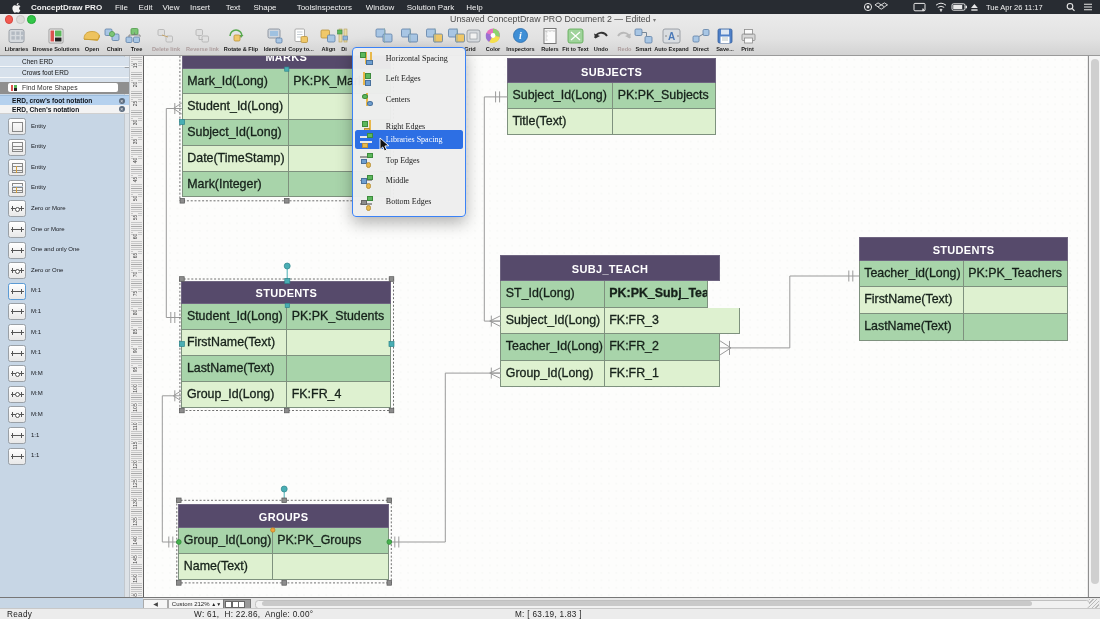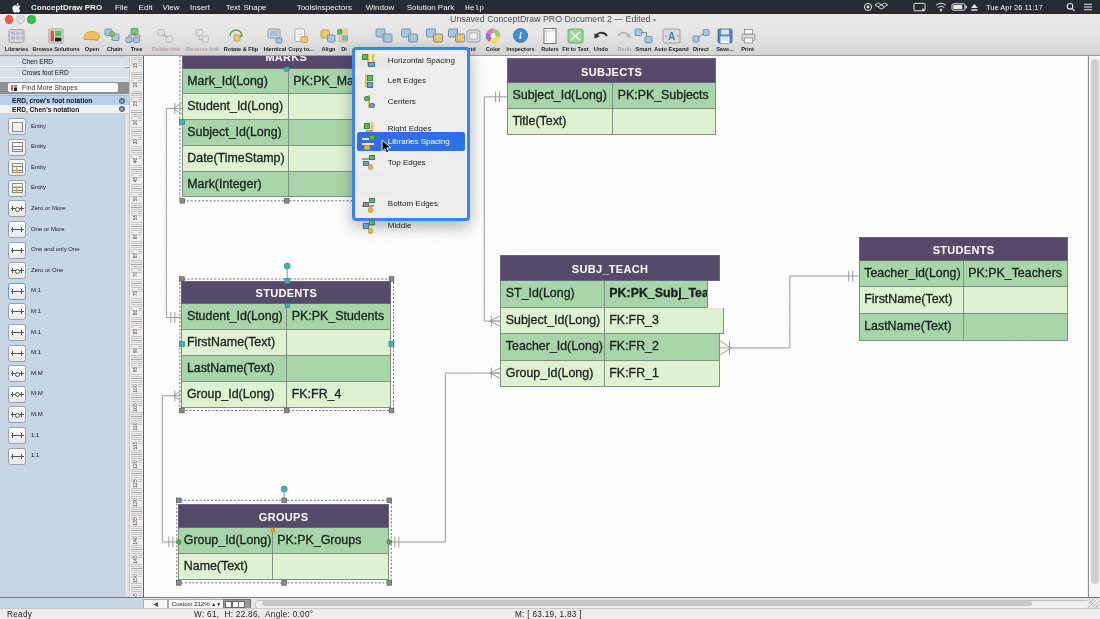--- a/index.html
+++ b/index.html
@@ -50,42 +50,42 @@
 #vthumb{position:absolute;left:2px;top:3px;width:8px;height:525px;background:#cfcfcf;border-radius:4px;}
 
 #botstrip{left:0;top:597.3px;width:1100px;height:10.4px;background:#e8e8e8;border-top:1px solid #777;}
 #hscroll{position:absolute;left:255px;top:1.6px;width:833px;height:7px;background:#f1f1f1;border:1px solid #c0c0c0;border-radius:3.5px;}
 #hthumb{position:absolute;left:6px;top:0.5px;width:770px;height:5px;background:#c9c9c9;border-radius:2.5px;}
 #statusbar{left:0;top:607.7px;width:1100px;height:11.3px;background:#ececec;border-top:1px solid #c8c8c8;
  font-size:8.2px;color:#222;letter-spacing:0.3px;}
 #statusbar div{position:absolute;top:1.8px;white-space:nowrap;}
 
 #menu{left:352.3px;top:47.3px;width:111.7px;height:167.3px;background:rgba(237,237,237,0.97);
- border:3px solid #3b82f6;border-radius:4px;box-shadow:0 6px 16px rgba(0,0,0,0.3);z-index:30;}
+ border:1px solid #3b82f6;border-radius:4px;box-shadow:0 6px 16px rgba(0,0,0,0.3);z-index:30;font-family:Liberation Serif, serif;}
 .mrow{position:absolute;left:1.5px;width:108.7px;height:19px;font-size:8px;color:#1a1a1a;line-height:19px;}
 .mrow .txt{position:absolute;left:31px;top:0;}
 .mrow.sel{background:#2d6fe4;border-radius:2.5px;color:#fff;}
 .micon{position:absolute;left:4px;top:2.5px;width:16px;height:14px;}
 </style></head><body>
 <div id="menubar" class="ab">
     <svg class="ab" style="left:12px;top:2.5px" width="9" height="10" viewBox="0 0 14 16">
       <path fill="#f2f2f2" d="M11.5 8.3c0-2 1.7-3 1.8-3.1-1-1.4-2.5-1.6-3-1.6-1.3-.1-2.5.75-3.1.75-.6 0-1.6-.73-2.7-.71C3.1 3.66 1.8 4.4 1.1 5.6c-1.4 2.4-.36 6 1 7.9.65.96 1.43 2 2.46 2 1 0 1.36-.64 2.56-.64 1.2 0 1.53.64 2.57.62 1.06-.02 1.74-.97 2.39-1.93.75-1.1 1.06-2.17 1.08-2.23-.02-.01-2.08-.8-2.1-3.02zM9.6 2.2c.53-.65.9-1.55.8-2.45-.77.03-1.7.52-2.26 1.16-.5.57-.93 1.5-.81 2.37.86.07 1.73-.44 2.27-1.08z"></path>
     </svg>
     <div class="mi" style="left:31px;font-weight:700;">ConceptDraw PRO</div>
     <div class="mi" style="left:121.5px;transform:translateX(-50%);">File</div>
     <div class="mi" style="left:145.5px;transform:translateX(-50%);">Edit</div>
     <div class="mi" style="left:171.0px;transform:translateX(-50%);">View</div>
     <div class="mi" style="left:200.0px;transform:translateX(-50%);">Insert</div>
     <div class="mi" style="left:233.0px;transform:translateX(-50%);text-align:center;">Text</div>
-    <div class="mi" style="left:255px;transform:translateX(-50%);">Shape</div>
+    <div class="mi" style="left:265px;transform:translateX(-50%);">Shape</div>
     <div class="mi" style="left:306px;transform:translateX(-50%);">Tools</div>
     <div class="mi" style="left:333.5px;transform:translateX(-50%);">Inspectors</div>
     <div class="mi" style="left:380.0px;transform:translateX(-50%);">Window</div>
     <div class="mi" style="left:430.5px;transform:translateX(-50%);">Solution Park</div>
-    <div class="mi" style="left:474.5px;transform:translateX(-50%);font-family:Liberation Mono, monospace;">Help</div>
+    <div class="mi" style="left:474.5px;transform:translateX(-50%);">Help</div>
     <svg class="ab" style="left:860px;top:0" width="240" height="14" viewBox="0 0 240 14">
       <g stroke="#e8e8e8" fill="none" stroke-width="1">
         <circle cx="8" cy="7" r="3.6"></circle>
         <circle cx="8" cy="7" r="1.4" fill="#e8e8e8" stroke="none"></circle>
         <path d="M24 3.2l3.5 2.2-3.5 2.2-3.5-2.2zM31 3.2l3.5 2.2-3.5 2.2-3.5-2.2zM24 8l3.5 2.2L31 8" stroke-width="1" transform="translate(-3.5,0) scale(0.9)"></path>
         <rect x="54" y="3.4" width="11" height="7.4" rx="1"></rect>
         <path d="M62 10.8l3-0.1-2.2-2.6z" fill="#e8e8e8" stroke="none"></path>
         <path d="M76 5.2a8 8 0 0 1 10 0M77.8 7.4a5.4 5.4 0 0 1 6.4 0M79.7 9.6a2.6 2.6 0 0 1 2.6 0"></path>
         <circle cx="81" cy="10.7" r="0.9" fill="#e8e8e8" stroke="none"></circle>
         <rect x="92" y="3.8" width="13" height="6.4" rx="1.4"></rect>
@@ -407,21 +407,21 @@
       <div class="trow g" style="left:0;top:74.6px;width:104.9px;height:26.1px;line-height:24.9px;">LastName(Text)</div>
       <div class="trow rr g" style="left:104.9px;top:74.6px;width:105.1px;height:26.1px;line-height:24.9px;"></div>
       <div class="trow l" style="left:0;top:100.6px;width:104.9px;height:26.1px;line-height:24.9px;">Group_Id(Long)</div>
       <div class="trow rr l" style="left:104.9px;top:100.6px;width:105.1px;height:26.1px;line-height:24.9px;">FK:FR_4</div>
     </div>
     <div class="tbl" style="left:356.8px;top:199.5px;width:219.5px;">
       <div class="thead" style="height:26.4px;line-height:27.4px;">SUBJ_TEACH</div>
       <div class="trow g" style="left:0;top:26.4px;width:103.5px;height:26.5px;line-height:25.3px;">ST_Id(Long)</div>
       <div class="trow rr g" style="left:103.5px;top:26.4px;width:104px;height:26.5px;line-height:25.3px;font-weight:bold;">PK:PK_Subj_Teach</div>
       <div class="trow l" style="left:0;top:52.9px;width:103.5px;height:26.5px;line-height:25.3px;">Subject_Id(Long)</div>
-      <div class="trow rr l" style="left:103.5px;top:52.9px;width:120px;height:26.5px;line-height:25.3px;">FK:FR_3</div>
+      <div class="trow rr l" style="left:103.5px;top:52.9px;width:136px;height:26.5px;line-height:25.3px;">FK:FR_3</div>
       <div class="trow g" style="left:0;top:79.4px;width:103.5px;height:26.5px;line-height:25.3px;">Teacher_Id(Long)</div>
       <div class="trow rr g" style="left:103.5px;top:79.4px;width:116.0px;height:26.5px;line-height:25.3px;">FK:FR_2</div>
       <div class="trow l" style="left:0;top:105.9px;width:103.5px;height:26.5px;line-height:25.3px;">Group_Id(Long)</div>
       <div class="trow rr l" style="left:103.5px;top:105.9px;width:116.0px;height:26.5px;line-height:25.3px;">FK:FR_1</div>
     </div>
     <div class="tbl" style="left:715.2px;top:181.6px;width:209.6px;">
       <div class="thead" style="height:23.6px;line-height:24.6px;">STUDENTS</div>
       <div class="trow g" style="left:0;top:23.6px;width:104.1px;height:26.8px;line-height:25.6px;">Teacher_id(Long)</div>
       <div class="trow rr g" style="left:104.1px;top:23.6px;width:105.5px;height:26.8px;line-height:25.6px;">PK:PK_Teachers</div>
       <div class="trow l" style="left:0;top:50.4px;width:104.1px;height:26.8px;line-height:25.6px;">FirstName(Text)</div>
@@ -579,21 +579,21 @@
     </div>
     <div class="mrow" style="top:102.6px;">
       <span class="micon">
         <span class="ab" style="left:1px;top:3px;width:12px;height:1.6px;background:#9a9a9a;"></span>
         <span class="ab" style="left:8px;top:0px;width:4px;height:3px;background:#5cb85c;border:0.5px solid #3d8b3d;"></span>
         <span class="ab" style="left:2.5px;top:5.5px;width:4px;height:3.5px;background:#6f9fd0;border:0.5px solid #49719c;"></span>
         <span class="ab" style="left:7px;top:9px;width:3.5px;height:3.5px;background:#e8b84b;border-radius:50%;border:0.5px solid #b8923c;"></span>
       </span>
       <span class="txt">Top Edges</span>
     </div>
-    <div class="mrow" style="top:123.0px;margin-top:43px;">
+    <div class="mrow" style="top:123.0px;">
       <span class="micon">
         <span class="ab" style="left:1px;top:6px;width:12px;height:1.6px;background:#9a9a9a;"></span>
         <span class="ab" style="left:8px;top:1px;width:4px;height:3px;background:#5cb85c;border:0.5px solid #3d8b3d;"></span>
         <span class="ab" style="left:2.5px;top:4.5px;width:4px;height:3.5px;background:#6f9fd0;border:0.5px solid #49719c;"></span>
         <span class="ab" style="left:7px;top:9.5px;width:3.5px;height:3.5px;background:#e8b84b;border-radius:50%;border:0.5px solid #b8923c;"></span>
       </span>
       <span class="txt">Middle</span>
     </div>
     <div class="mrow" style="top:143.4px;">
       <span class="micon">

